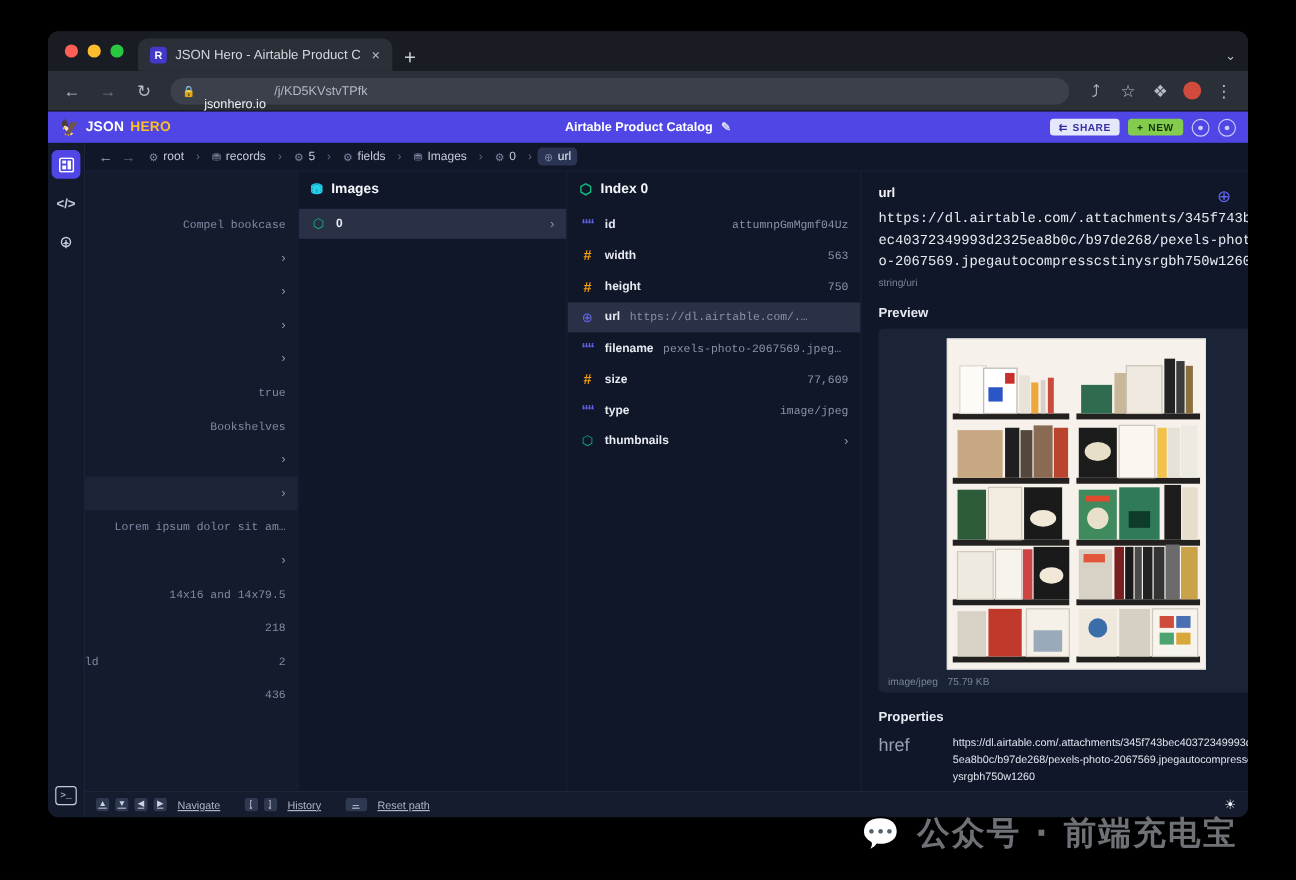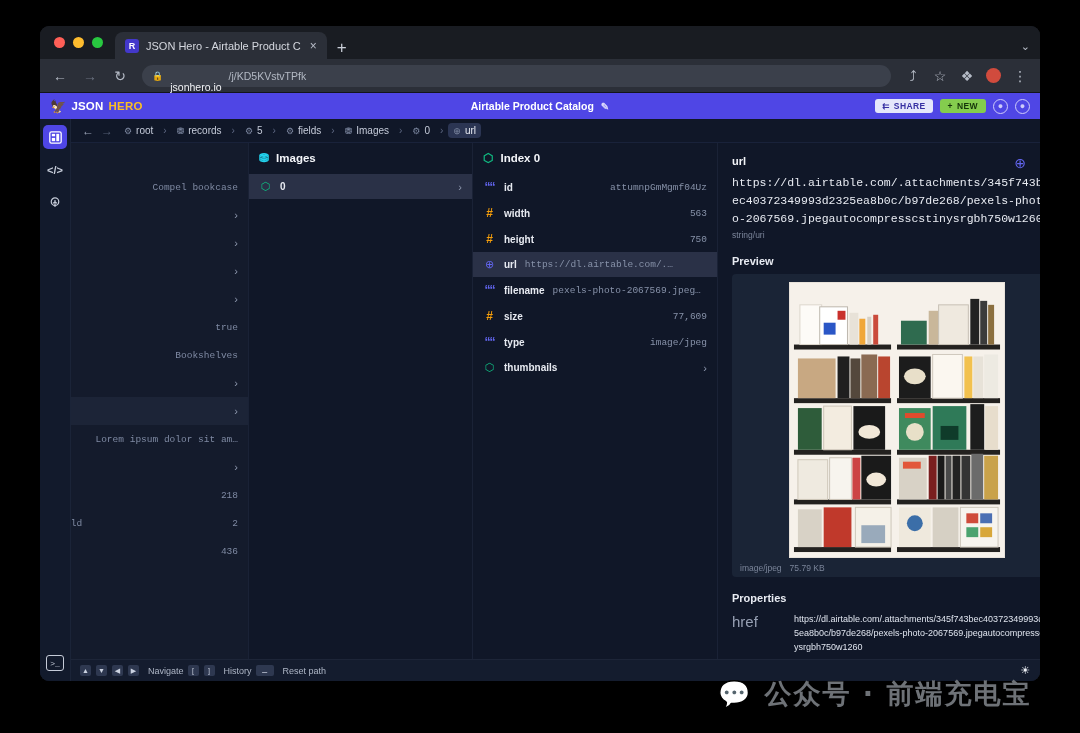--- a/index.html
+++ b/index.html
@@ -205,22 +205,22 @@
   .props-table{ width:330px; font-size:9px; }
   .props-row{ display:flex; gap:10px; padding:2px 0; }
   .props-key{ color:#97a0b3; font-size:15px; flex:0 0 52px; }
   .props-val{
     color:#dfe4ee; font-size:9px; line-height:1.55; word-break:break-all; flex:1 1 auto;
   }
 
   
   .statusbar{
     height:22px; background:#141c2e; display:flex; align-items:center;
-    gap:4px; padding:0 9px; color:#aeb6c6; font-size:9px;
-    border-top:1px solid #1d2538; position:relative;
+    gap:20px; padding:0 9px; color:#aeb6c6; font-size:9px;
+    border-top:1px solid #1d2538; position:relative;text-decoration:underline;
   }
   .kbd{
     display:inline-flex; align-items:center; justify-content:center;
     min-width:11px; height:11px; padding:0 2px; margin-right:2px;
     background:#2e3singular; background:#2e3850; border-radius:2px;
     color:#cbd2e0; font-size:7px; line-height:1;
   }
   .sb-group{ display:flex; align-items:center; gap:3px; }
   .sb-label{ margin-left:4px; }
   .sb-sun{ position:absolute; right:10px; color:#f0f3f8; font-size:11px; }
@@ -396,20 +396,23 @@
                   <div class="ghost-row sel" style="position: relative;">
                     <span class="chev">›</span>
                   </div>
                   <div class="ghost-row" style="position: relative;">
                     <span>Lorem ipsum dolor sit am…</span>
                   </div>
                   <div class="ghost-row" style="position: relative;">
                     <span class="chev">›</span>
                   </div>
                   <div class="ghost-row" style="position: relative;">
+                    <span>14x16 and 14x79.5</span>
+                  </div>
+                  <div class="ghost-row" style="position: relative;">
                     <span>218</span>
                   </div>
                   <div class="ghost-row" style="position: relative;">
                     <span class="left-frag">old</span>
                     <span>2</span>
                   </div>
                   <div class="ghost-row" style="position: relative;">
                     <span>436</span>
                   </div>
                 </div>

